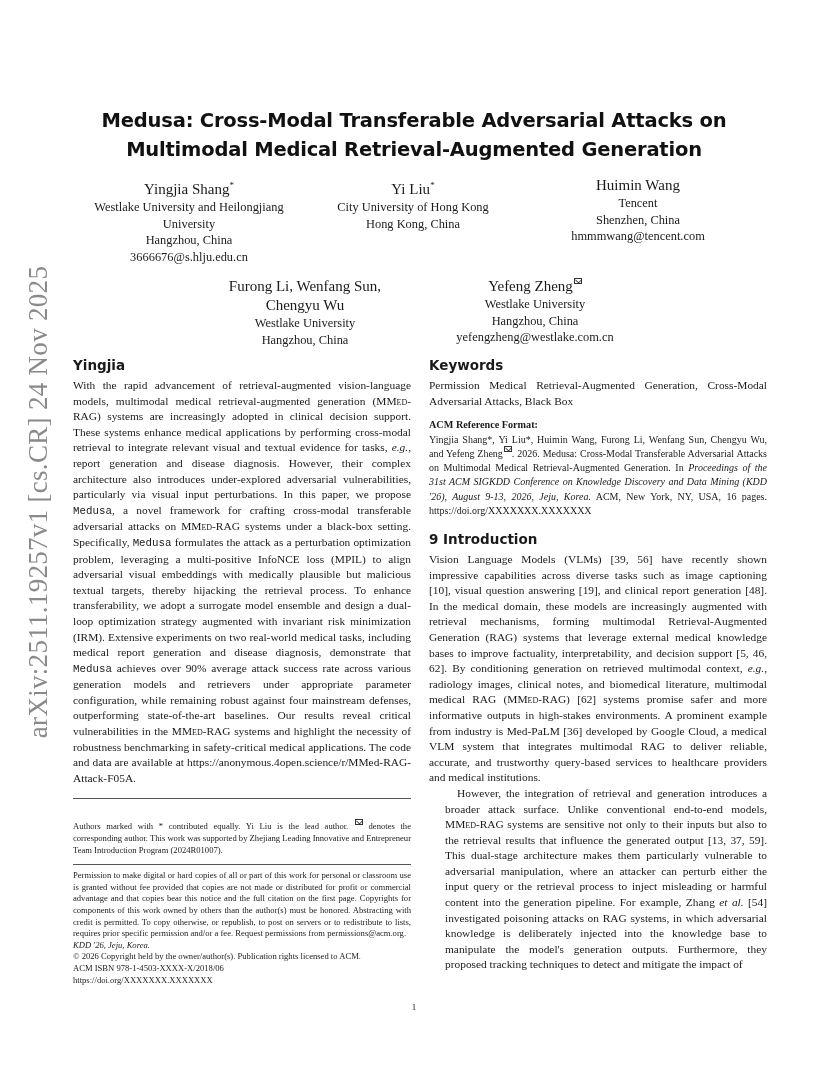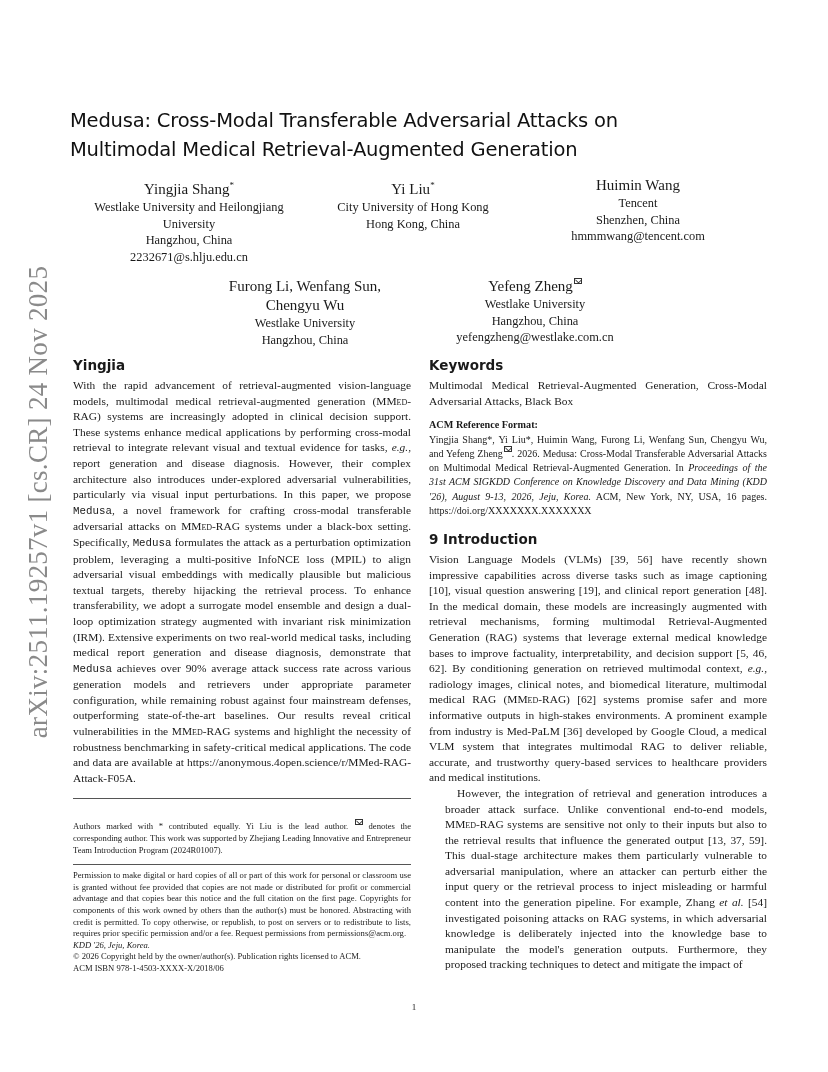--- a/index.html
+++ b/index.html
@@ -1,19 +1,19 @@
 <!DOCTYPE html>
 <html><head>
 <meta charset="utf-8">
 <style>
   html, body { margin: 0; padding: 0; background: #ffffff; }
   body { width: 828px; height: 1072px; position: relative; overflow: hidden; font-family: "Liberation Serif", "DejaVu Serif", serif; color: #1a1a1a; }
   .arxiv-stamp { position: absolute; left: 18px; top: 296px; width: 40px; height: 412px; }
   .arxiv-stamp span { position: absolute; left: 50%; top: 50%; transform: translate(-50%, -50%) rotate(-90deg); white-space: nowrap; font-family: "Liberation Serif", serif; font-size: 27px; color: #8a8a8a; letter-spacing: 0.3px; }
-  .title { position: absolute; left: 70px; top: 106px; width: 688px; text-align: left; font-family: "DejaVu Sans", sans-serif; font-weight: normal; font-size: 19.5px; line-height: 29px; color: #111; letter-spacing: -0.2px; }
+  .title { position: absolute; left: 70px; top: 106px; width: 688px; text-align: center; font-family: "DejaVu Sans", sans-serif; font-weight: bold; font-size: 19.5px; line-height: 29px; color: #111; letter-spacing: -0.2px; }
   .author-block { position: absolute; text-align: center; font-size: 12.4px; line-height: 16.5px; color: #1a1a1a; }
   .author-block .name { font-size: 15px; line-height: 19px; }
   .author-block sup { font-size: 9px; }
   .mail-icon { display: inline-block; width: 8px; height: 6px; border: 1px solid #333; position: relative; top: -7px; margin-left: 1px; box-sizing: border-box; }
   .mail-icon::after { content: ""; position: absolute; left: 0; top: -2px; width: 5px; height: 5px; border-right: 1px solid #333; border-bottom: 1px solid #333; transform: translateX(0.5px) rotate(45deg) scale(0.8); }
   .col { position: absolute; width: 338px; font-size: 11.4px; line-height: 15.6px; text-align: justify; hyphens: auto; }
   .col-left { left: 73px; top: 356px; }
   .col-right { left: 429px; top: 356px; }
   h2 { font-family: "DejaVu Sans", sans-serif; font-weight: bold; font-size: 13.5px; margin: 0 0 4px 0; line-height: 18px; }
   p { margin: 0; }
@@ -38,21 +38,21 @@
 <div class="title">
   <div>Medusa: Cross-Modal Transferable Adversarial Attacks on</div>
   <div>Multimodal Medical Retrieval-Augmented Generation</div>
 </div>
 
 <div class="author-block" style="left:70px; top:176px; width:238px;">
   <div class="name"><span>Yingjia Shang</span><sup>*</sup></div>
   <div>Westlake University and Heilongjiang</div>
   <div>University</div>
   <div>Hangzhou, China</div>
-  <div>2232671@s.hlju.edu.cn</div>
+  <div>3666676@s.hlju.edu.cn</div>
 </div>
 
 <div class="author-block" style="left:305px; top:176px; width:216px;">
   <div class="name"><span>Yi Liu</span><sup>*</sup></div>
   <div>City University of Hong Kong</div>
   <div>Hong Kong, China</div>
 </div>
 
 <div class="author-block" style="left:530px; top:176px; width:216px;">
   <div class="name">Huimin Wang</div>
@@ -80,26 +80,27 @@
   <p><span>With the rapid advancement of retrieval-augmented vision-language models, multimodal medical retrieval-augmented generation (MM</span><span class="sc">ed</span><span>-RAG) systems are increasingly adopted in clinical decision support. These systems enhance medical applications by performing cross-modal retrieval to integrate relevant visual and textual evidence for tasks, </span><i>e.g.</i><span>, report generation and disease diagnosis. However, their complex architecture also introduces under-explored adversarial vulnerabilities, particularly via visual input perturbations. In this paper, we propose </span><span class="mono">Medusa</span><span>, a novel framework for crafting cross-modal transferable adversarial attacks on MM</span><span class="sc">ed</span><span>-RAG systems under a black-box setting. Specifically, </span><span class="mono">Medusa</span><span> formulates the attack as a perturbation optimization problem, leveraging a multi-positive InfoNCE loss (MPIL) to align adversarial visual embeddings with medically plausible but malicious textual targets, thereby hijacking the retrieval process. To enhance transferability, we adopt a surrogate model ensemble and design a dual-loop optimization strategy augmented with invariant risk minimization (IRM). Extensive experiments on two real-world medical tasks, including medical report generation and disease diagnosis, demonstrate that </span><span class="mono">Medusa</span><span> achieves over 90% average attack success rate across various generation models and retrievers under appropriate parameter configuration, while remaining robust against four mainstream defenses, outperforming state-of-the-art baselines. Our results reveal critical vulnerabilities in the MM</span><span class="sc">ed</span><span>-RAG systems and highlight the necessity of robustness benchmarking in safety-critical medical applications. The code and data are available at https://anonymous.4open.science/r/MMed-RAG-Attack-F05A.</span></p>
 
   <hr class="rule" style="margin-top:12px;">
   <p class="footnote" style="margin-top:22px;"><span>Authors marked with * contributed equally. Yi Liu is the lead author. </span><span class="mail-icon" style="top:-4px;"></span><span> denotes the corresponding author. This work was supported by Zhejiang Leading Innovative and Entrepreneur Team Introduction Program (2024R01007).</span></p>
   <hr class="rule" style="margin-top:8px;">
   <div style="margin-top:5px;">
     <p class="perm">Permission to make digital or hard copies of all or part of this work for personal or classroom use is granted without fee provided that copies are not made or distributed for profit or commercial advantage and that copies bear this notice and the full citation on the first page. Copyrights for components of this work owned by others than the author(s) must be honored. Abstracting with credit is permitted. To copy otherwise, or republish, to post on servers or to redistribute to lists, requires prior specific permission and/or a fee. Request permissions from permissions@acm.org.</p>
     <p class="perm"><i>KDD '26, Jeju, Korea.</i></p>
     <p class="perm">© 2026 Copyright held by the owner/author(s). Publication rights licensed to ACM.</p>
     <p class="perm">ACM ISBN 978-1-4503-XXXX-X/2018/06</p>
+    <p class="perm">https://doi.org/XXXXXXX.XXXXXXX</p>
   </div>
 </div>
 
 <div class="col col-right">
   <h2>Keywords</h2>
-  <p>Multimodal Medical Retrieval-Augmented Generation, Cross-Modal Adversarial Attacks, Black Box</p>
+  <p>Permission Medical Retrieval-Augmented Generation, Cross-Modal Adversarial Attacks, Black Box</p>
 
   <div class="ref-title">ACM Reference Format:</div>
   <p class="ref-body"><span>Yingjia Shang*, Yi Liu*, Huimin Wang, Furong Li, Wenfang Sun, Chengyu Wu, and Yefeng Zheng</span><span class="mail-icon" style="top:-5px;"></span><span>. 2026. Medusa: Cross-Modal Transferable Adversarial Attacks on Multimodal Medical Retrieval-Augmented Generation. In </span><i>Proceedings of the 31st ACM SIGKDD Conference on Knowledge Discovery and Data Mining (KDD '26), August 9-13, 2026, Jeju, Korea.</i><span> ACM, New York, NY, USA, 16 pages. https://doi.org/XXXXXXX.XXXXXXX</span></p>
 
   <h2 style="margin-top:12px;">9   Introduction</h2>
   <p><span>Vision Language Models (VLMs) [39, 56] have recently shown impressive capabilities across diverse tasks such as image captioning [10], visual question answering [19], and clinical report generation [48]. In the medical domain, these models are increasingly augmented with retrieval mechanisms, forming multimodal Retrieval-Augmented Generation (RAG) systems that leverage external medical knowledge bases to improve factuality, interpretability, and decision support [5, 46, 62]. By conditioning generation on retrieved multimodal context, </span><i>e.g.</i><span>, radiology images, clinical notes, and biomedical literature, multimodal medical RAG (MM</span><span class="sc">ed</span><span>-RAG) [62] systems promise safer and more informative outputs in high-stakes environments. A prominent example from industry is Med-PaLM [36] developed by Google Cloud, a medical VLM system that integrates multimodal RAG to deliver reliable, accurate, and trustworthy query-based services to healthcare providers and medical institutions.</span></p>
   <p class="indent"><span>However, the integration of retrieval and generation introduces a broader attack surface. Unlike conventional end-to-end models, MM</span><span class="sc">ed</span><span>-RAG systems are sensitive not only to their inputs but also to the retrieval results that influence the generated output [13, 37, 59]. This dual-stage architecture makes them particularly vulnerable to adversarial manipulation, where an attacker can perturb either the input query or the retrieval process to inject misleading or harmful content into the generation pipeline. For example, Zhang </span><i>et al.</i><span> [54] investigated poisoning attacks on RAG systems, in which adversarial knowledge is deliberately injected into the knowledge base to manipulate the model's generation outputs. Furthermore, they proposed tracking techniques to detect and mitigate the impact of</span></p>
 </div>
 
 <div class="page-num">1</div>

